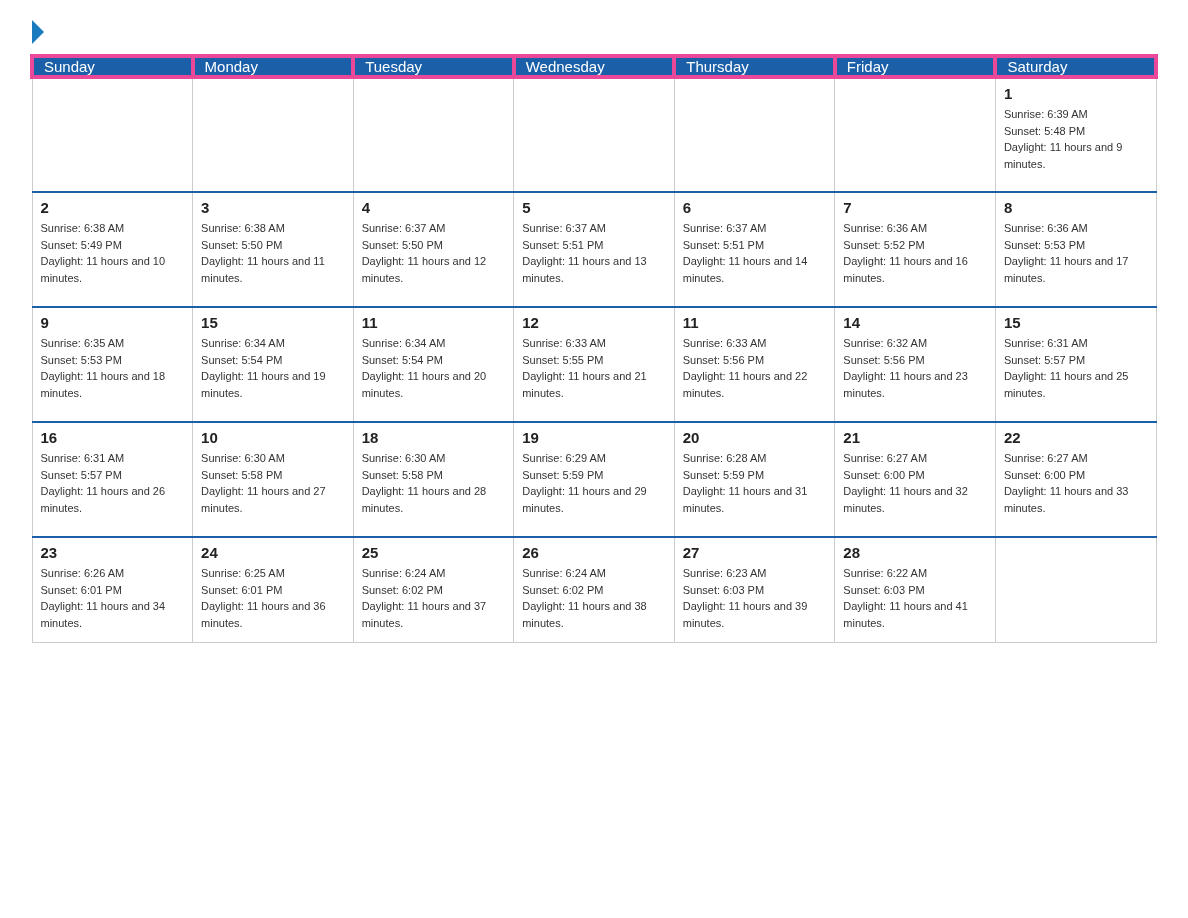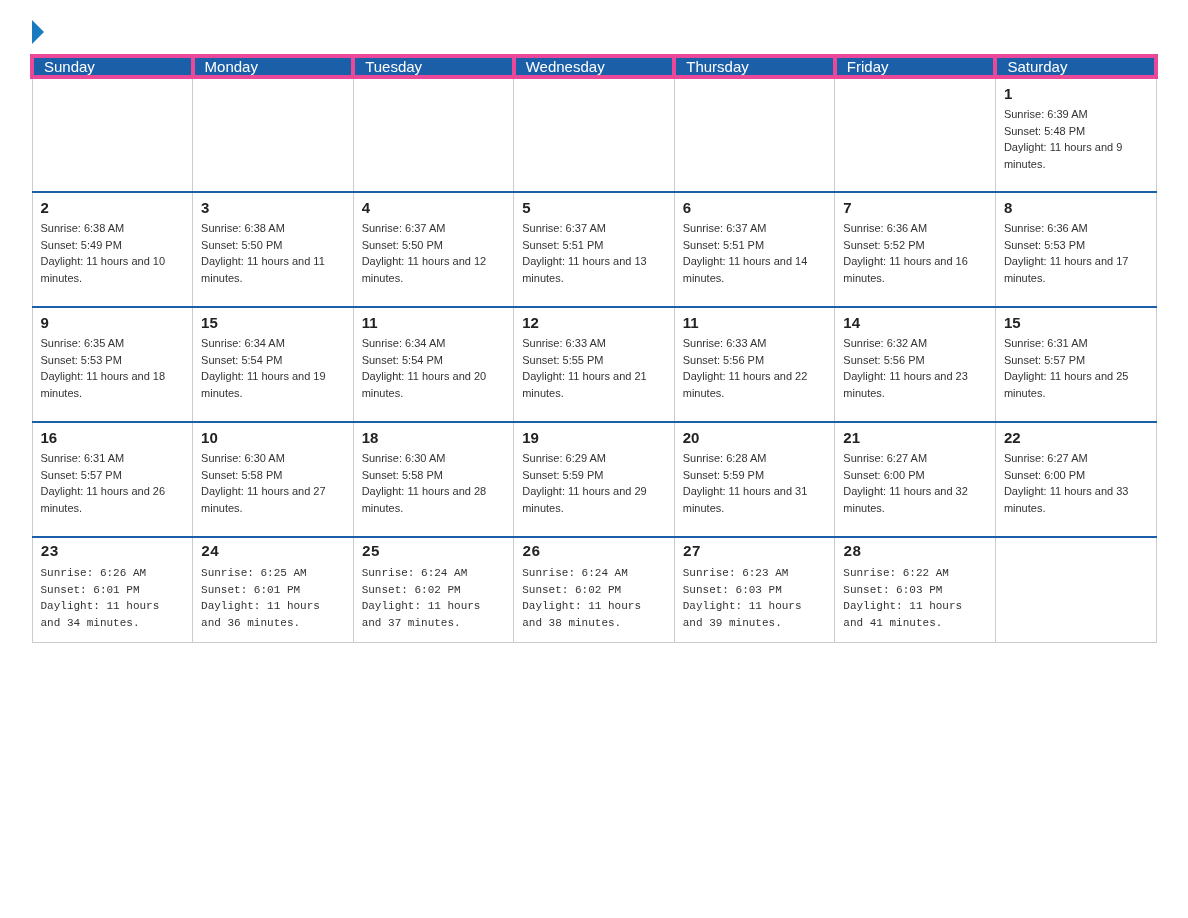--- a/index.html
+++ b/index.html
@@ -96,21 +96,20 @@
     .day-info {
       font-size: 11px;
       color: #333;
       line-height: 1.5;
     }
     .empty-cell {
       background: #f9f9f9;
     }
     .last-row td {
       height: 105px;
-      font-family: Liberation Mono, monospace;
     }
   </style>
 </head>
 <body>
 
 <div class="header">
   <div class="logo">
     <div class="logo-text">
       <span class="logo-general"></span>
       <span class="logo-arrow"></span>

